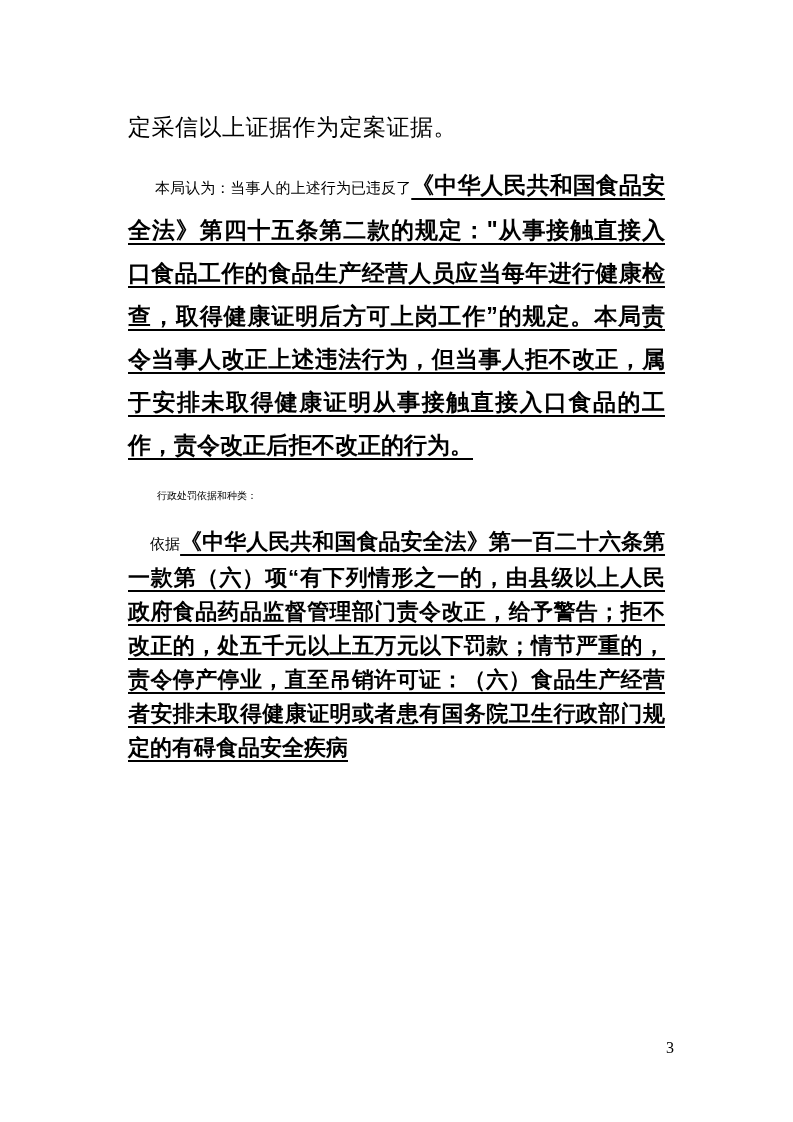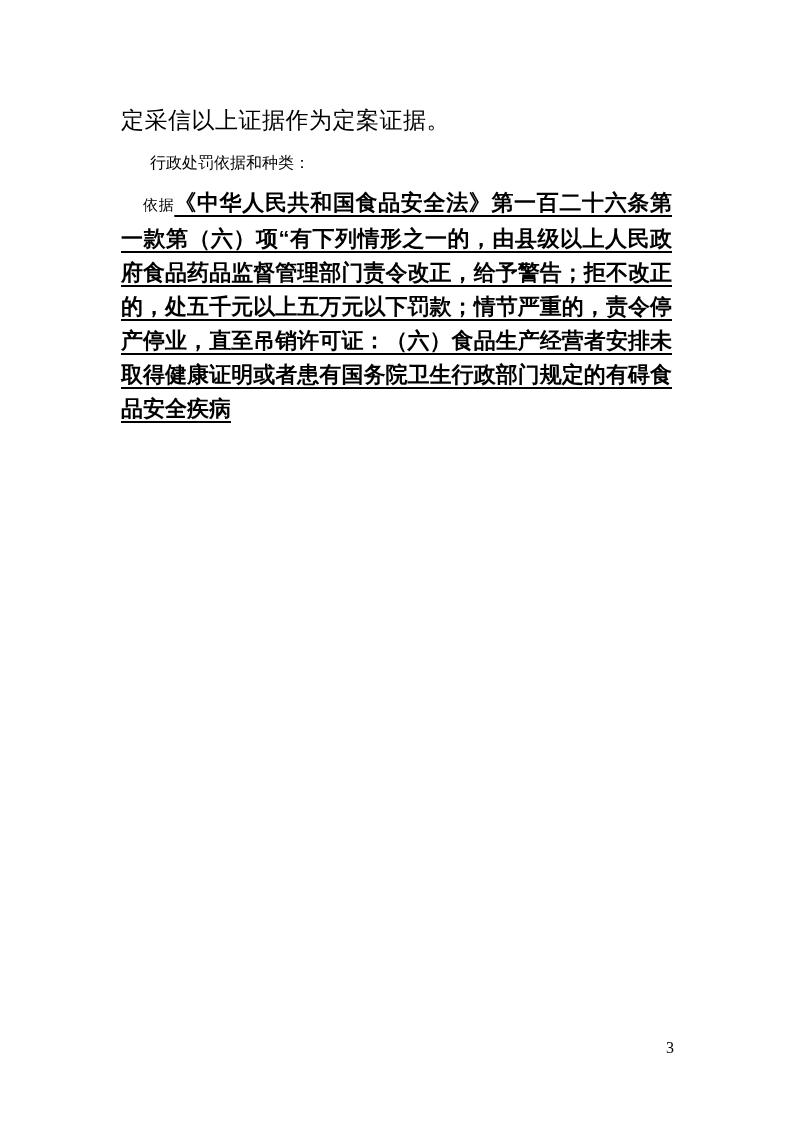--- a/index.html
+++ b/index.html
@@ -16,21 +16,21 @@
     color: #000000;
     font-family: "Liberation Serif", serif;
     overflow: hidden;
   }
   .content {
     position: absolute;
     left: 113px;
     top: 92px;
     width: 567px;
   }
-  p { margin: 8px; }
+  p { margin: 15px; }
   .body-text {
     font-size: 23px;
     line-height: 42px;
     text-align: justify;
     letter-spacing: 0.5px;
   }
   .indent-2em { text-indent: 2em; }
   .mixed {
     text-align: justify;
   }
@@ -54,25 +54,24 @@
   }
   .bold-u {
     font-family: "Liberation Sans", sans-serif;
     font-weight: 700;
     text-decoration: underline;
     text-decoration-thickness: 2px;
     text-underline-offset: 5px;
     text-decoration-skip-ink: none;
   }
   .small-text {
-    font-size: 16px;
+    font-size: 10px;
     line-height: 28px;
     text-indent: 29px;
     margin-top: 2px;
-    font-family: Liberation Mono, monospace;
   }
   .page-number {
     position: absolute;
     left: 660px;
     top: 1038px;
     width: 20px;
     font-size: 16px;
     line-height: 20px;
     text-align: center;
     font-family: "Liberation Serif", serif;
@@ -80,20 +79,21 @@
 </style>
 </head>
 <body>
 
 <div class="page">
   <div class="content">
 
     <p class="body-text">定采信以上证据作为定案证据。</p>
 
 
+    <p class="mixed block1"><span class="small-lead">本局认为：当事人的上述行为已违反了</span><span class="bold-u">《中华人民共和国食品安全法》第四十五条第二款的规定："从事接触直接入口食品工作的食品生产经营人员应当每年进行健康检查，取得健康证明后方可上岗工作”的规定。本局责令当事人改正上述违法行为，但当事人拒不改正，属于安排未取得健康证明从事接触直接入口食品的工作，责令改正后拒不改正的行为。</span></p>
 
     <p class="small-text">行政处罚依据和种类：</p>
 
     <p class="mixed block2"><span class="small-lead">依据</span><span class="bold-u">《中华人民共和国食品安全法》第一百二十六条第一款第（六）项“有下列情形之一的，由县级以上人民政府食品药品监督管理部门责令改正，给予警告；拒不改正的，处五千元以上五万元以下罚款；情节严重的，责令停产停业，直至吊销许可证：（六）食品生产经营者安排未取得健康证明或者患有国务院卫生行政部门规定的有碍食品安全疾病</span></p>
 
   </div>
 
   <div class="page-number">3</div>
 </div>
 

